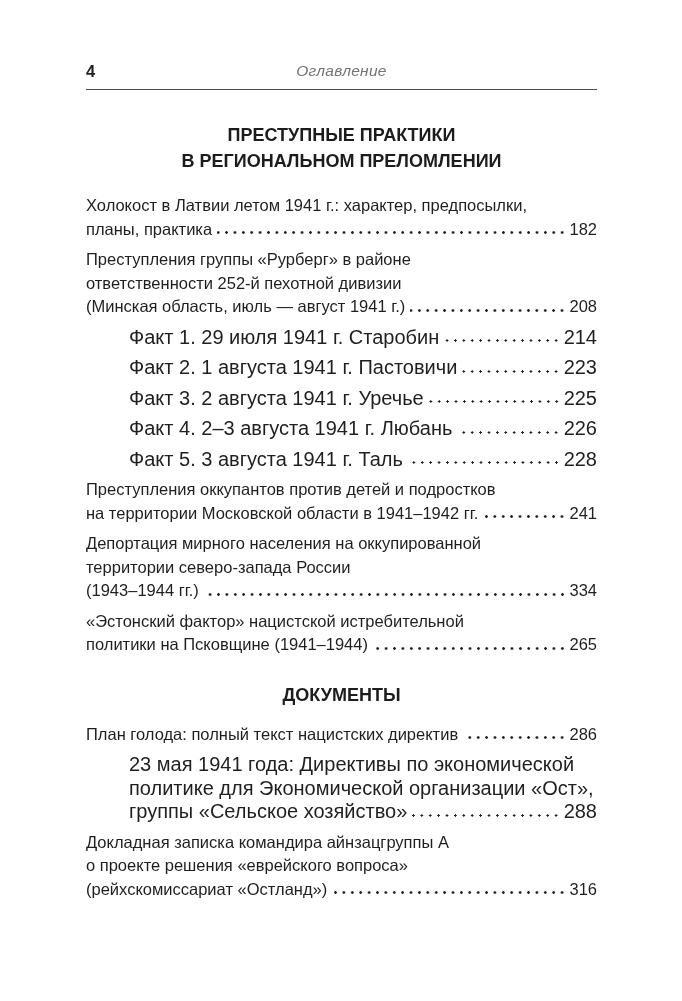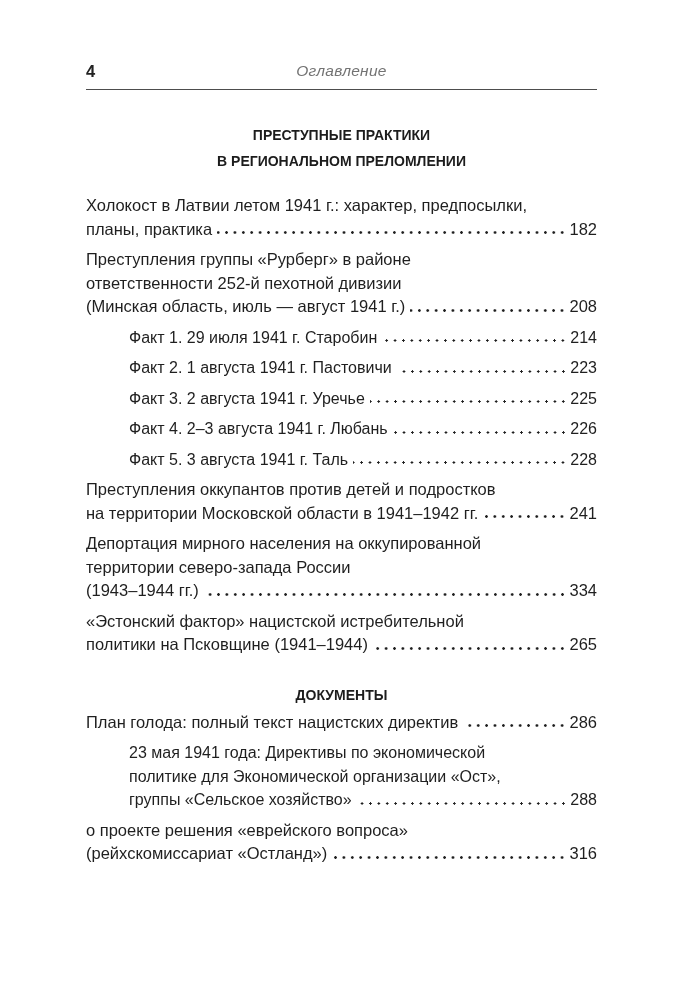--- a/index.html
+++ b/index.html
@@ -47,41 +47,41 @@
   }
   .head-rule {
     border: none;
     border-top: 1px solid #4d4d4d;
     margin: 5px 0 0 0;
   }
   
   .section-heading {
     text-align: center;
     font-weight: bold;
-    font-size: 14px;
+    font-size: 18px;
     line-height: 26px;
     color: #1c1c1c;
     margin-top: 32px;
     margin-bottom: 20px;
   }
   .section-heading.compact {
     margin-top: 25px;
-    margin-bottom: 3px;
+    margin-bottom: 15px;
   }
   
   .entry {
     font-size: 16.5px;
     line-height: 23.5px;
     margin-bottom: 7px;
     color: #1f1f1f;
   }
   .entry.bold { font-weight: normal; }
   .entry.indent {
     margin-left: 43px;
-    font-size: 16px;
+    font-size: 20px;
   }
   .entry-line { white-space: nowrap; }
   .entry-last {
     display: flex;
     align-items: flex-end;
   }
   .entry-last .lt { white-space: nowrap; }
   .leader {
     flex: 1 1 auto;
     align-self: stretch;
@@ -204,20 +204,21 @@
         <div class="entry indent">
           <div class="entry-line">23 мая 1941 года: Директивы по экономической</div>
           <div class="entry-line">политике для Экономической организации «Ост»,</div>
           <div class="entry-last">
             <span class="lt">группы «Сельское хозяйство»</span>
             <span class="leader"></span>
             <span class="pg">288</span>
           </div>
         </div>
         <div class="entry bold">
+          <div class="entry-line">Докладная записка командира айнзацгруппы А</div>
           <div class="entry-line">о проекте решения «еврейского вопроса»</div>
           <div class="entry-last">
             <span class="lt">(рейхскомиссариат «Остланд»)</span>
             <span class="leader"></span>
             <span class="pg">316</span>
           </div>
         </div>
       </div>
 
   </div>

